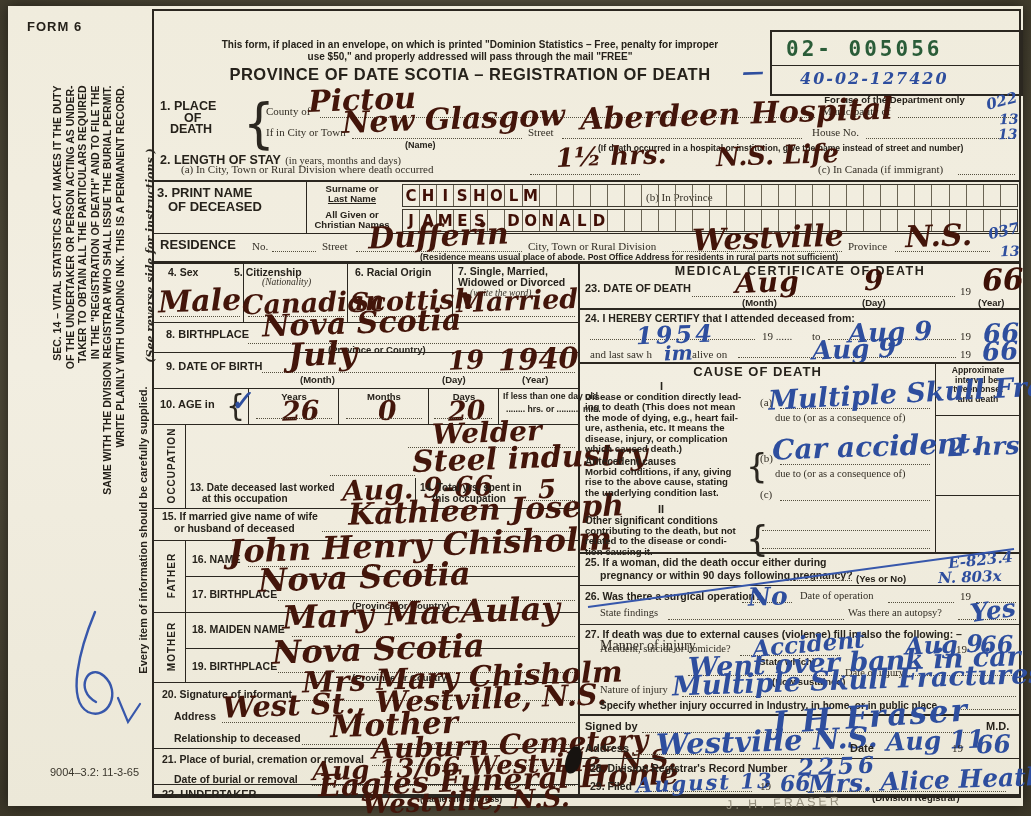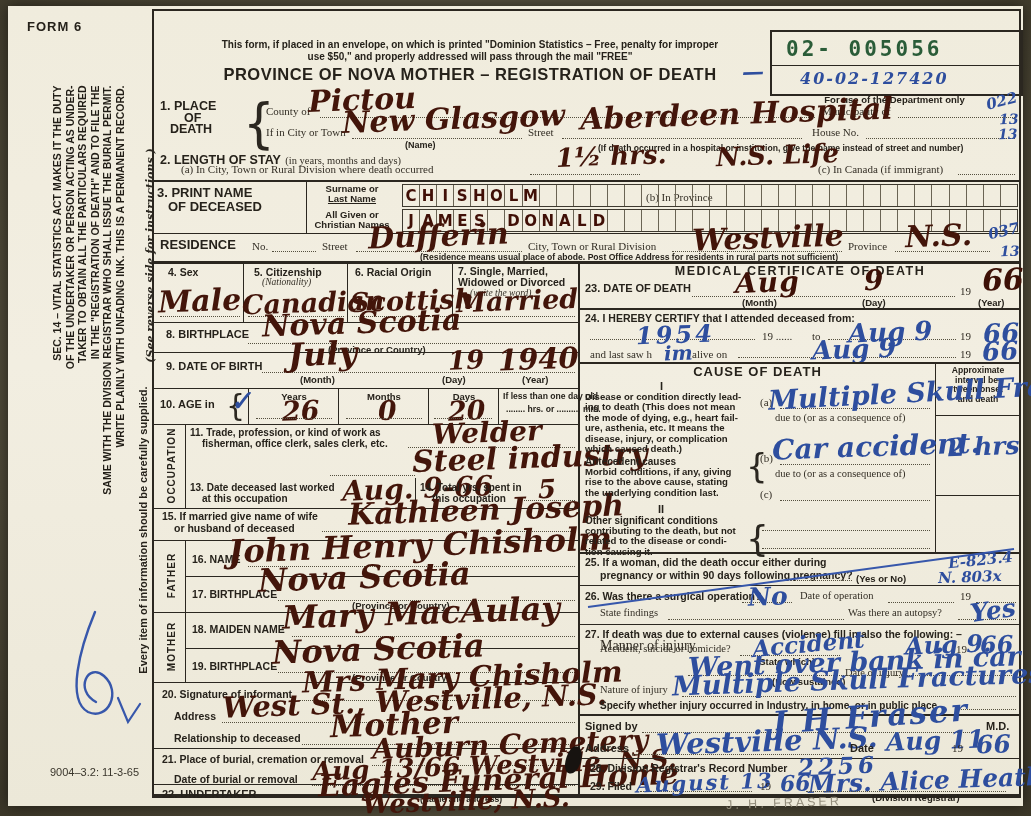--- a/index.html
+++ b/index.html
@@ -45,21 +45,21 @@
     <div>IN THE "REGISTRATION OF DEATH" AND TO FILE THE</div>
       <div>SAME WITH THE DIVISION REGISTRAR WHO SHALL ISSUE THE BURIAL PERMIT.</div>
       <div>WRITE PLAINLY WITH UNFADING INK. THIS IS A PERMANENT RECORD.</div>
   </div>
   <div class="a vt" style="left:-10px;top:249px;width:320px;text-align:center;font:italic 700 11px 'DejaVu Serif',serif;color:#2a261f;">(See reverse side for instructions.)</div>
   <div class="a vt lbl" style="left:-92px;top:524px;width:470px;text-align:center;font-size:11px;">Every item of information should be carefully supplied.</div>
   <div class="a lbl" style="left:50px;top:766px;font-size:11px;font-weight:400;color:#3a362c;">9004–3.2: 11-3-65</div>
 
   <div class="a lbl" style="left:185px;top:39px;width:570px;text-align:center;font-size:10px;">This form, if placed in an envelope, on which is printed "Dominion Statistics – Free, penalty for improper</div>
   <div class="a lbl" style="left:185px;top:51px;width:570px;text-align:center;font-size:10px;">use $50," and properly addressed will pass through the mail "FREE"</div>
-  <div class="a lbl" style="left:185px;top:65px;width:570px;text-align:center;font-size:16.5px;letter-spacing:.5px;">PROVINCE OF NOVA MOTHER – REGISTRATION OF DEATH</div>
+  <div class="a lbl" style="left:185px;top:65px;width:570px;text-align:center;font-size:16.5px;letter-spacing:.5px;">PROVINCE OF DATE SCOTIA – REGISTRATION OF DEATH</div>
 
   <div class="a hwb" style="left:742px;top:58px;font-size:22px;">—</div>
   <div class="a" style="left:770px;top:30px;width:249px;height:62px;border:2.5px solid #2b2720;">
     <div style="height:33px;display:flex;align-items:center;padding-left:14px;font:700 21px 'DejaVu Sans Mono',monospace;color:#2a5c38;letter-spacing:3px;">02- 005056</div>
     <div style="height:24px;border-top:1.8px solid #2b2720;display:flex;align-items:center;padding-left:28px;font:italic 700 16px 'DejaVu Serif',serif;color:#2e4e9e;letter-spacing:2px;">40-02-127420</div>
   </div>
   <div class="a lbl" style="left:770px;top:94px;width:249px;text-align:center;font-size:9.5px;">For use of the Department only</div>
   <div class="a hwb" style="left:986px;top:92px;font-size:15px;transform:rotate(-14deg);">022</div>
   <div class="a hwb" style="left:999px;top:111px;font-size:14px;">13</div>
 
@@ -206,21 +206,21 @@
   <div class="a hwb" style="left:988px;top:222px;font-size:15px;transform:rotate(-12deg);">037</div>
   <div class="a hwb" style="left:1000px;top:243px;font-size:14px;">13</div>
   <div class="rl" style="left:152px;top:261px;width:869px;height:2.6px;"></div>
 
   <div class="rl" style="left:578px;top:261px;width:1.6px;height:535px;"></div>
 
   <div class="rl" style="left:243px;top:261px;width:1px;height:61px;"></div>
   <div class="rl" style="left:347px;top:261px;width:1px;height:61px;"></div>
   <div class="rl" style="left:452px;top:261px;width:1px;height:61px;"></div>
   <div class="a lbl" style="left:168px;top:266px;font-size:10.5px;">4. Sex</div>
-  <div class="a lbl" style="left:254px;top:266px;font-size:10.5px;text-align:right;">5. Citizenship</div>
+  <div class="a lbl" style="left:234px;top:266px;font-size:10.5px;text-align:right;">5. Citizenship</div>
   <div class="a sub" style="left:262px;top:277px;font-size:9.5px;font-style:italic;font-weight:400;font-family:'Liberation Serif',serif;">(Nationality)</div>
   <div class="a lbl" style="left:355px;top:266px;font-size:10.5px;">6. Racial Origin</div>
   <div class="a lbl" style="left:458px;top:266px;font-size:10.5px;line-height:11px;">
     <div>7. Single, Married,</div>
       <div>Widowed or Divorced</div>
   </div>
   <div class="a sub" style="left:470px;top:288px;font-size:9.5px;font-style:italic;font-weight:400;font-family:'Liberation Serif',serif;">(write the word)</div>
   <div class="dl" style="left:160px;top:316px;width:80px;"></div>
   <div class="dl" style="left:248px;top:316px;width:96px;"></div>
   <div class="dl" style="left:352px;top:316px;width:97px;"></div>
@@ -262,24 +262,20 @@
   <div class="a hw" style="left:448px;top:395px;font-size:27px;">20</div>
   <div class="dl" style="left:256px;top:418px;width:76px;"></div>
   <div class="dl" style="left:346px;top:418px;width:76px;"></div>
   <div class="dl" style="left:434px;top:418px;width:58px;"></div>
   <div class="a lbl" style="left:503px;top:391px;font-size:8.6px;">If less than one day old</div>
   <div class="a lbl" style="left:506px;top:404px;font-size:8.6px;">........ hrs. or .......... min.</div>
   <div class="rl" style="left:152px;top:424px;width:427px;height:1.2px;"></div>
 
   <div class="rl" style="left:185px;top:424px;width:1px;height:84px;"></div>
   <div class="a vt lbl" style="left:129px;top:460px;width:84px;text-align:center;font-size:10px;letter-spacing:1px;">OCCUPATION</div>
-  <div class="a lbl" style="left:190px;top:427px;font-size:10px;line-height:11px;">
-    <div>11. Trade, profession, or kind of work as</div>
-      <div style="padding-left:12px;">fisherman, office clerk, sales clerk, etc.</div>
-  </div>
   <div class="dl" style="left:408px;top:447px;width:167px;"></div>
   <div class="a hw" style="left:432px;top:416px;font-size:28px;">Welder</div>
   <div class="dl" style="left:330px;top:475px;width:85px;"></div>
   <div class="a hw" style="left:412px;top:440px;font-size:30px;">Steel industry</div>
   <div class="rl" style="left:415px;top:478px;width:1px;height:30px;"></div>
   <div class="a lbl" style="left:190px;top:482px;font-size:10px;line-height:11px;">
     <div>13. Date deceased last worked</div>
       <div style="padding-left:12px;">at this occupation</div>
   </div>
   <div class="a hw" style="left:342px;top:472px;font-size:28px;">Aug. 9-66</div>

